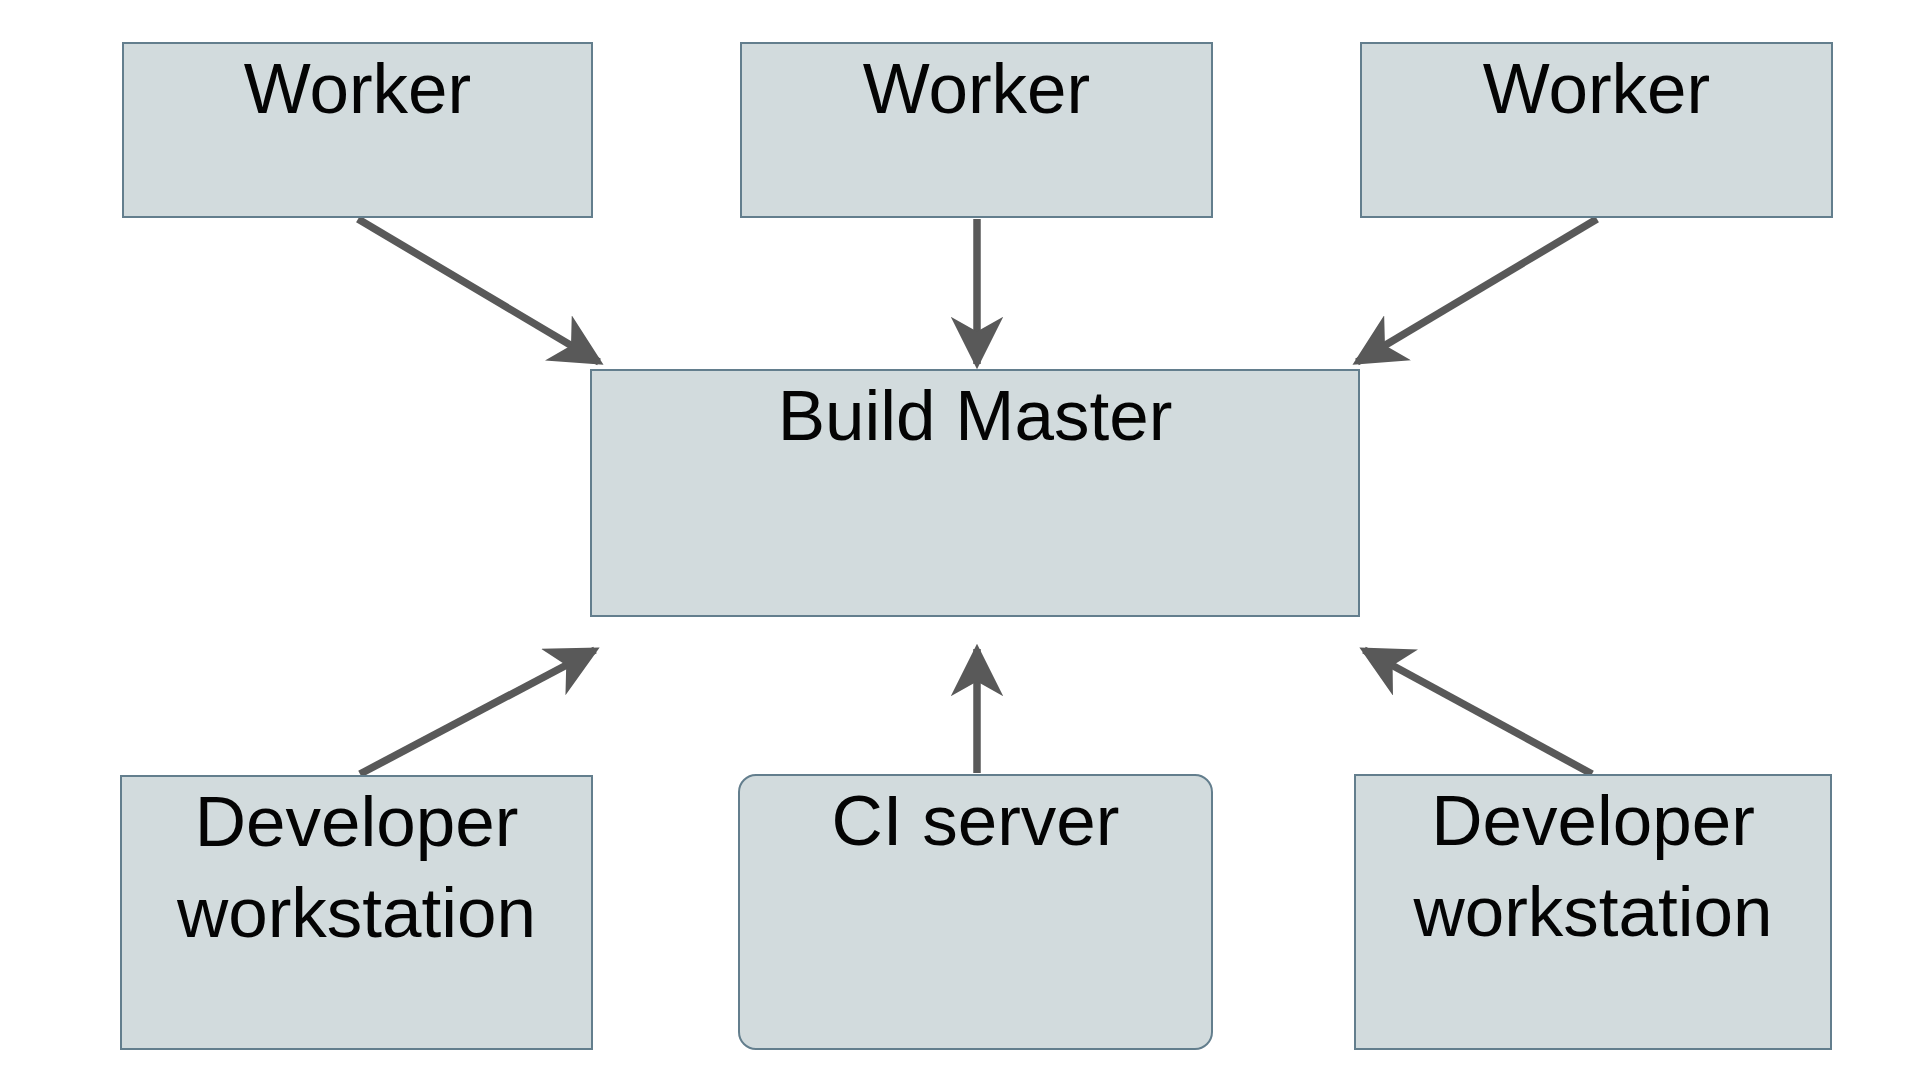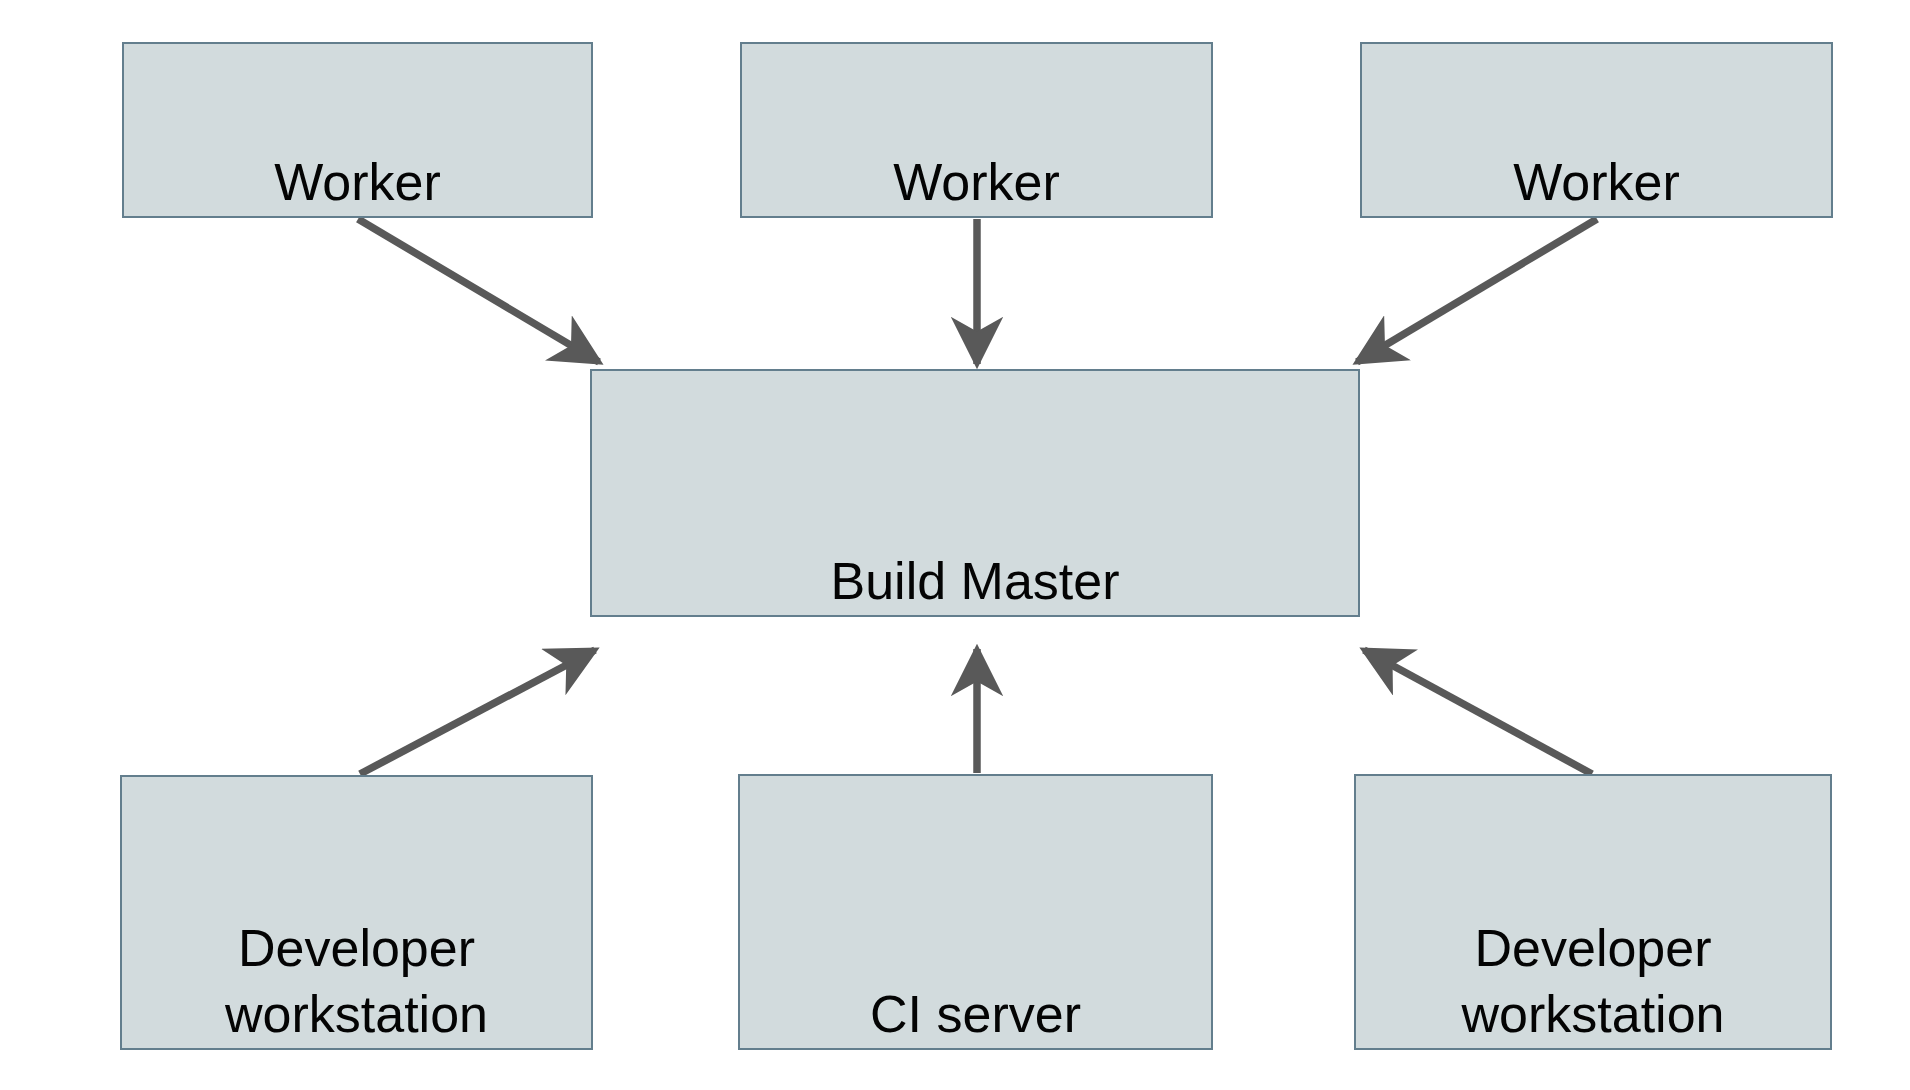--- a/index.html
+++ b/index.html
@@ -29,37 +29,37 @@
   .edge {
     stroke: var(--arrow);
     stroke-width: 7.5;
   }
   .arrowhead-glyph { fill: var(--arrow); }
   .node {
     position: absolute;
     background: var(--node-fill);
     border: 2.5px solid var(--node-border);
     display: flex;
-    align-items: flex-end;
+    align-items: flex-start;
     justify-content: center;
     text-align: center;
     color: var(--text);
-    font-size: 52px;
+    font-size: 71px;
     line-height: 1.28;
     padding: 0 18px;
   }
   
   .node-worker-1 { left: 122px;  top: 42px;  width: 471px; height: 176px; }
   .node-worker-2 { left: 740px;  top: 42px;  width: 473px; height: 176px; }
   .node-worker-3 { left: 1360px; top: 42px;  width: 473px; height: 176px; }
   
   .node-build-master { left: 590px; top: 369px; width: 770px; height: 248px; }
   
   .node-dev-1 { left: 120px;  top: 775px; width: 473px; height: 275px; }
-  .node-ci    { left: 738px;  top: 774px; width: 475px; height: 276px; }
+  .node-ci    { left: 738px;  top: 774px; width: 475px; height: 276px; border-radius: 18px; }
   .node-dev-2 { left: 1354px; top: 774px; width: 478px; height: 276px; }
 </style>
 </head>
 <body>
 
 <div class="canvas">
 
   <svg class="edges" viewBox="0 0 1910 1090" xmlns="http://www.w3.org/2000/svg">
     <defs>
       <marker id="arrowhead" viewBox="0 0 10 10" refX="9" refY="5" markerWidth="7" markerHeight="7" orient="auto">

